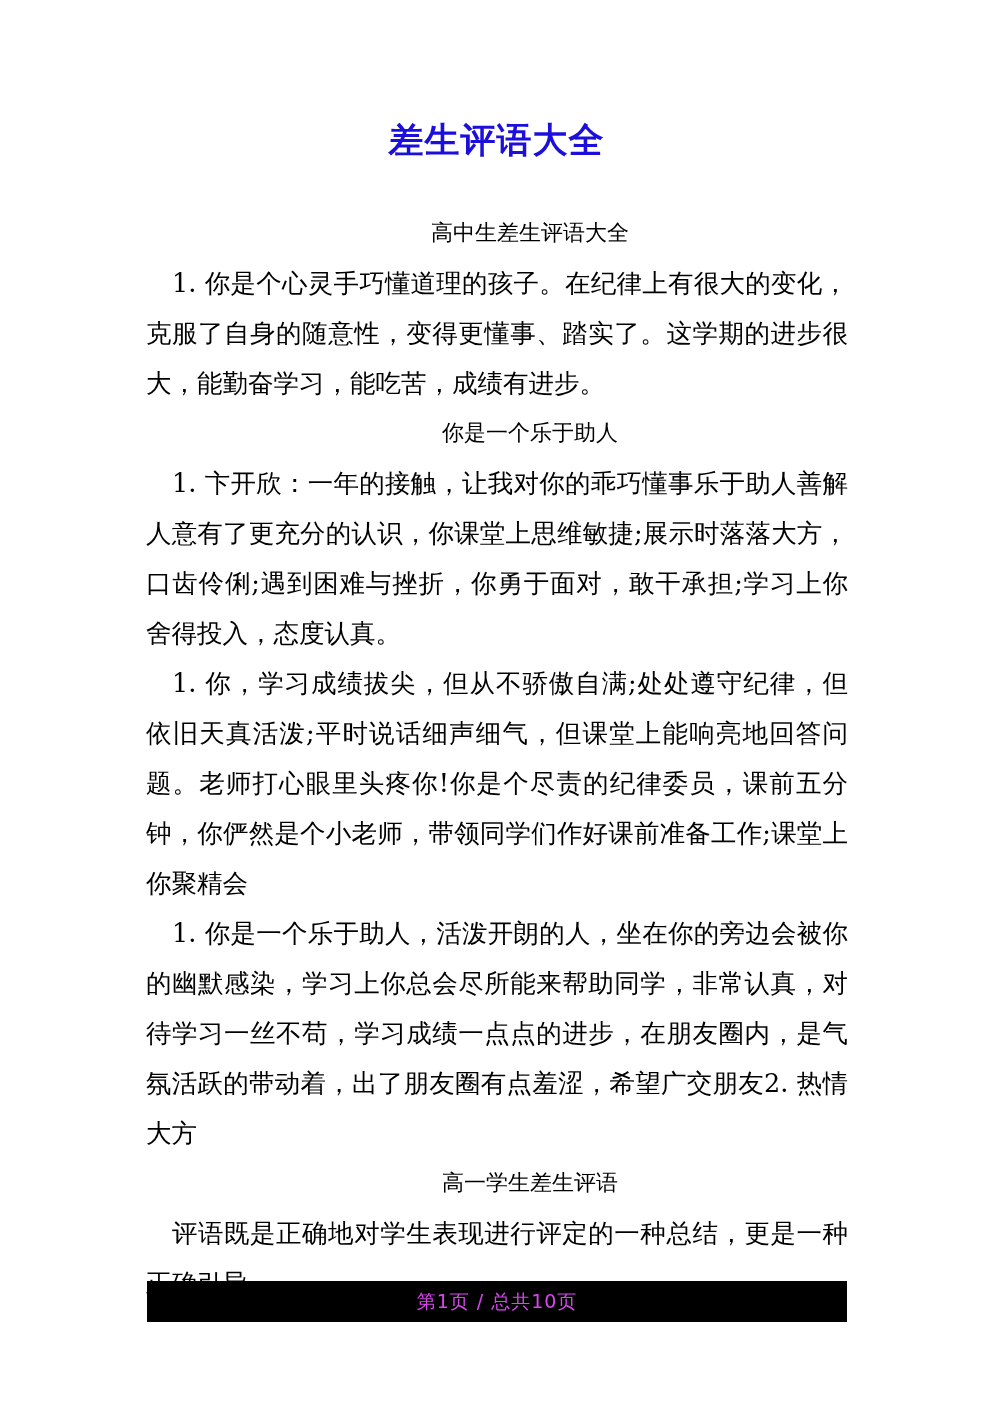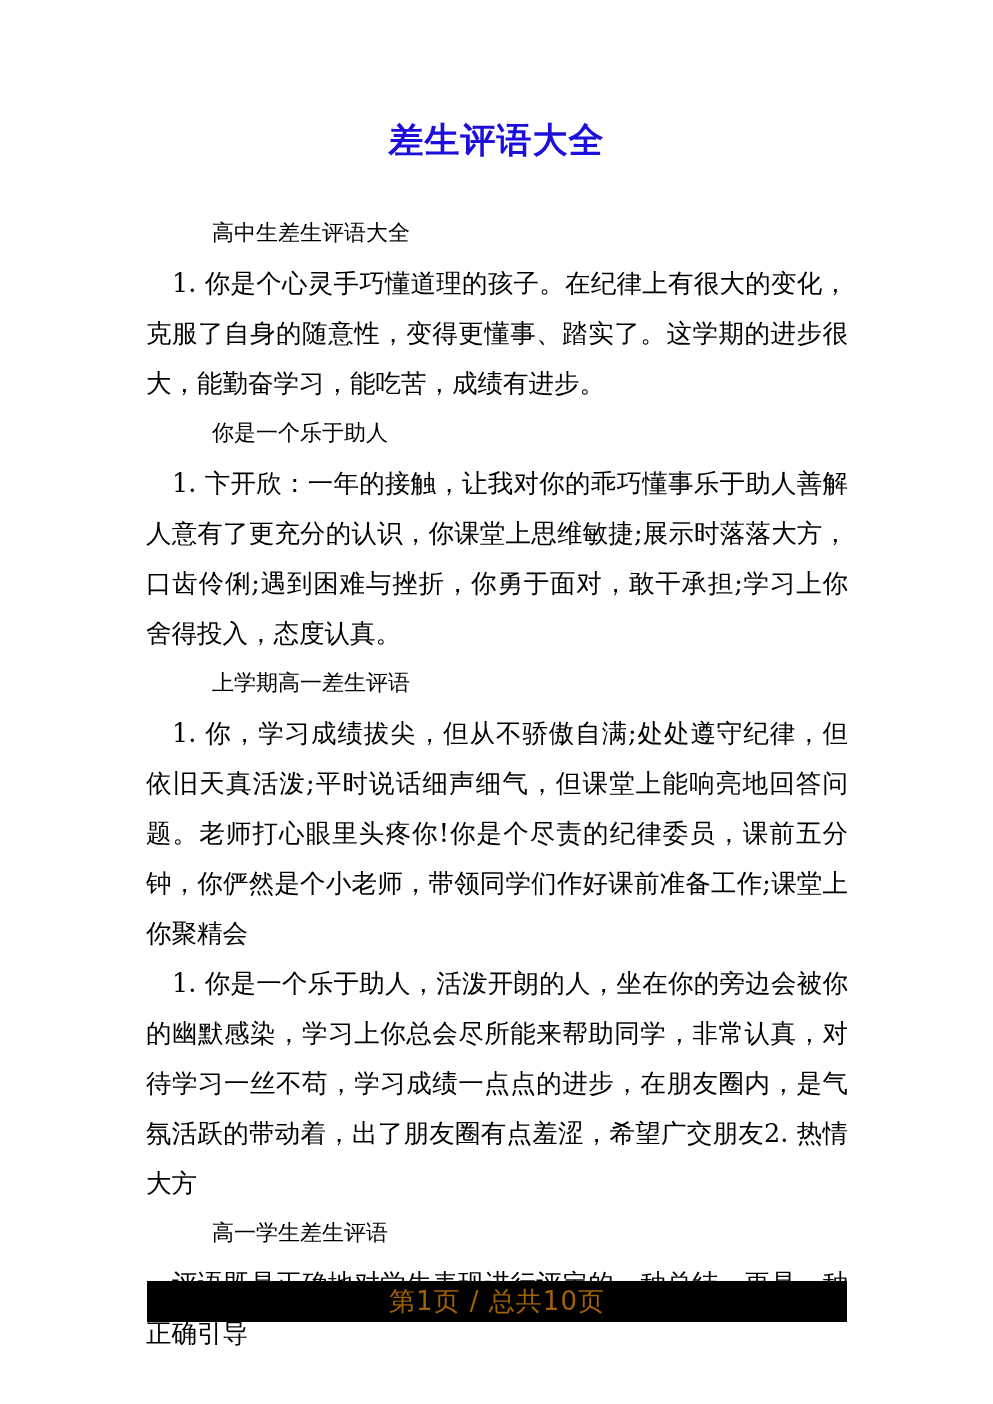--- a/index.html
+++ b/index.html
@@ -45,20 +45,21 @@
     width: 702px;
   }
 
   .subhead {
     font-family: "DejaVu Sans", "Liberation Sans", sans-serif;
     font-size: 22px;
     line-height: 50px;
     text-indent: 66px;
     white-space: nowrap;
     margin: 0;
+    text-align: center;
   }
 
   .para {
     font-family: "DejaVu Serif", "Liberation Serif", serif;
     font-size: 25.5px;
     line-height: 50px;
     margin: 0;
     text-align: justify;
     text-justify: inter-character;
     text-indent: 26px;
@@ -77,42 +78,41 @@
     height: 41px;
     background: #000000;
     color: #ffffff;
     display: flex;
     align-items: center;
     justify-content: center;
   }
 
   .footer-text {
     font-family: "DejaVu Sans", "Liberation Sans", sans-serif;
-    font-size: 26px;
+    font-size: 19px;
     letter-spacing: 1px;
-    color: #a16207;
+    color: #d946ef;
     white-space: nowrap;
   }
 </style>
 </head>
 <body>
 
 <div class="page">
 
   <div class="doc-title">差生评语大全</div>
 
   <div class="content">
 
     <p class="subhead">高中生差生评语大全</p>
     <p class="para">1. 你是个心灵手巧懂道理的孩子。在纪律上有很大的变化，克服了自身的随意性，变得更懂事、踏实了。这学期的进步很大，能勤奋学习，能吃苦，成绩有进步。</p>
 
     <p class="subhead">你是一个乐于助人</p>
     <p class="para">1. 卞开欣：一年的接触，让我对你的乖巧懂事乐于助人善解人意有了更充分的认识，你课堂上思维敏捷;展示时落落大方，口齿伶俐;遇到困难与挫折，你勇于面对，敢干承担;学习上你舍得投入，态度认真。</p>
 
-    <p class="subhead">上学期高一差生评语</p>
     <p class="para">1. 你，学习成绩拔尖，但从不骄傲自满;处处遵守纪律，但依旧天真活泼;平时说话细声细气，但课堂上能响亮地回答问题。老师打心眼里头疼你!你是个尽责的纪律委员，课前五分钟，你俨然是个小老师，带领同学们作好课前准备工作;课堂上你聚精会</p>
 
     <p class="para">1. 你是一个乐于助人，活泼开朗的人，坐在你的旁边会被你的幽默感染，学习上你总会尽所能来帮助同学，非常认真，对待学习一丝不苟，学习成绩一点点的进步，在朋友圈内，是气氛活跃的带动着，出了朋友圈有点羞涩，希望广交朋友2. 热情大方</p>
 
     <p class="subhead">高一学生差生评语</p>
     <p class="para plain">评语既是正确地对学生表现进行评定的一种总结，更是一种正确引导</p>
 
   </div>
 
   <div class="footer-bar">

